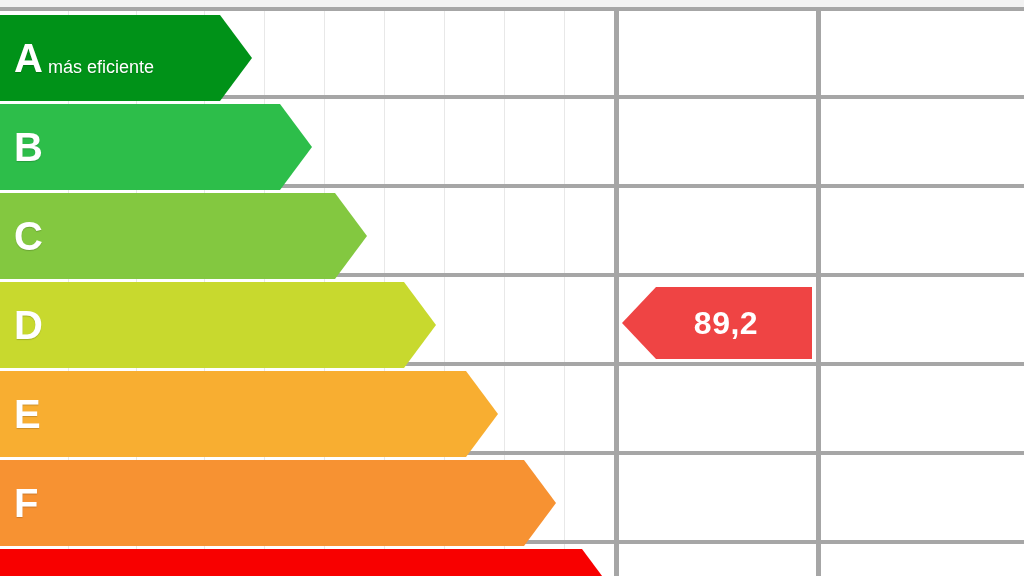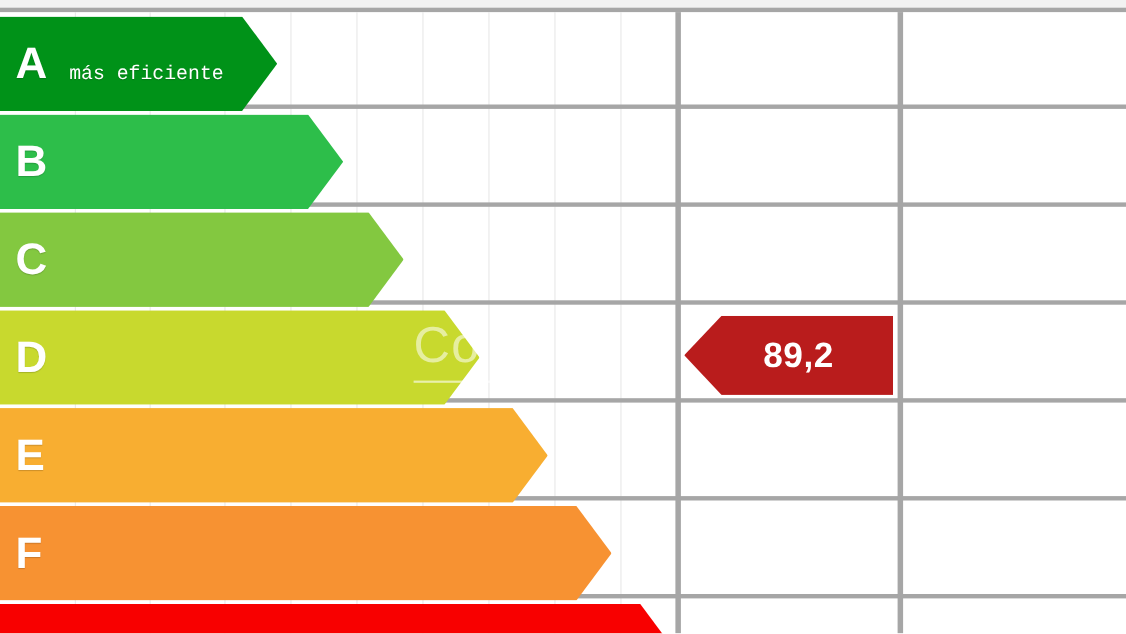--- a/index.html
+++ b/index.html
@@ -82,36 +82,35 @@
   .band-letter {
     font-size: 40px;
     font-weight: bold;
     line-height: 1;
     letter-spacing: 0px;
     text-shadow: 0 1px 1px rgba(0,0,0,0.18);
   }
   .band-note {
     font-size: 18px;
     font-weight: normal;
-    margin-left: 20px;
+    margin-left: 5px;
     position: relative;
     top: 1px;
     text-shadow: 0 1px 1px rgba(0,0,0,0.18);
-    font-family: Liberation Mono, monospace;
   }
   
   .value-cell {
     position: absolute;
     height: 72px;
   }
   .value-arrow {
     position: absolute;
     left: 0; top: 0;
     width: 100%; height: 100%;
-    background: #b91c1c;
+    background: #ef4444;
     clip-path: polygon(34px 0, 100% 0, 100% 100%, 34px 100%, 0 50%);
     display: flex;
     align-items: center;
     justify-content: center;
   }
   .value-text {
     color: #ffffff;
     font-size: 32px;
     font-weight: bold;
     letter-spacing: 0.5px;
@@ -185,24 +184,20 @@
     <div class="band-labels">
       <span class="band-letter">C</span>
     </div>
   </div>
 
   <div class="band" style="top:282px; width:436px;">
     <div class="band-shape" style="background:#c8d92e;"></div>
     <div class="band-labels">
       <span class="band-letter">D</span>
     </div>
-    <div class="watermark" style="left:376px; top:4px;">
-      <span>Co</span>
-      <span class="wm-line"></span>
-    </div>
   </div>
 
   <div class="band" style="top:371px; width:498px;">
     <div class="band-shape" style="background:#f8ae31;"></div>
     <div class="band-labels">
       <span class="band-letter">E</span>
     </div>
   </div>
 
   <div class="band" style="top:460px; width:556px;">

